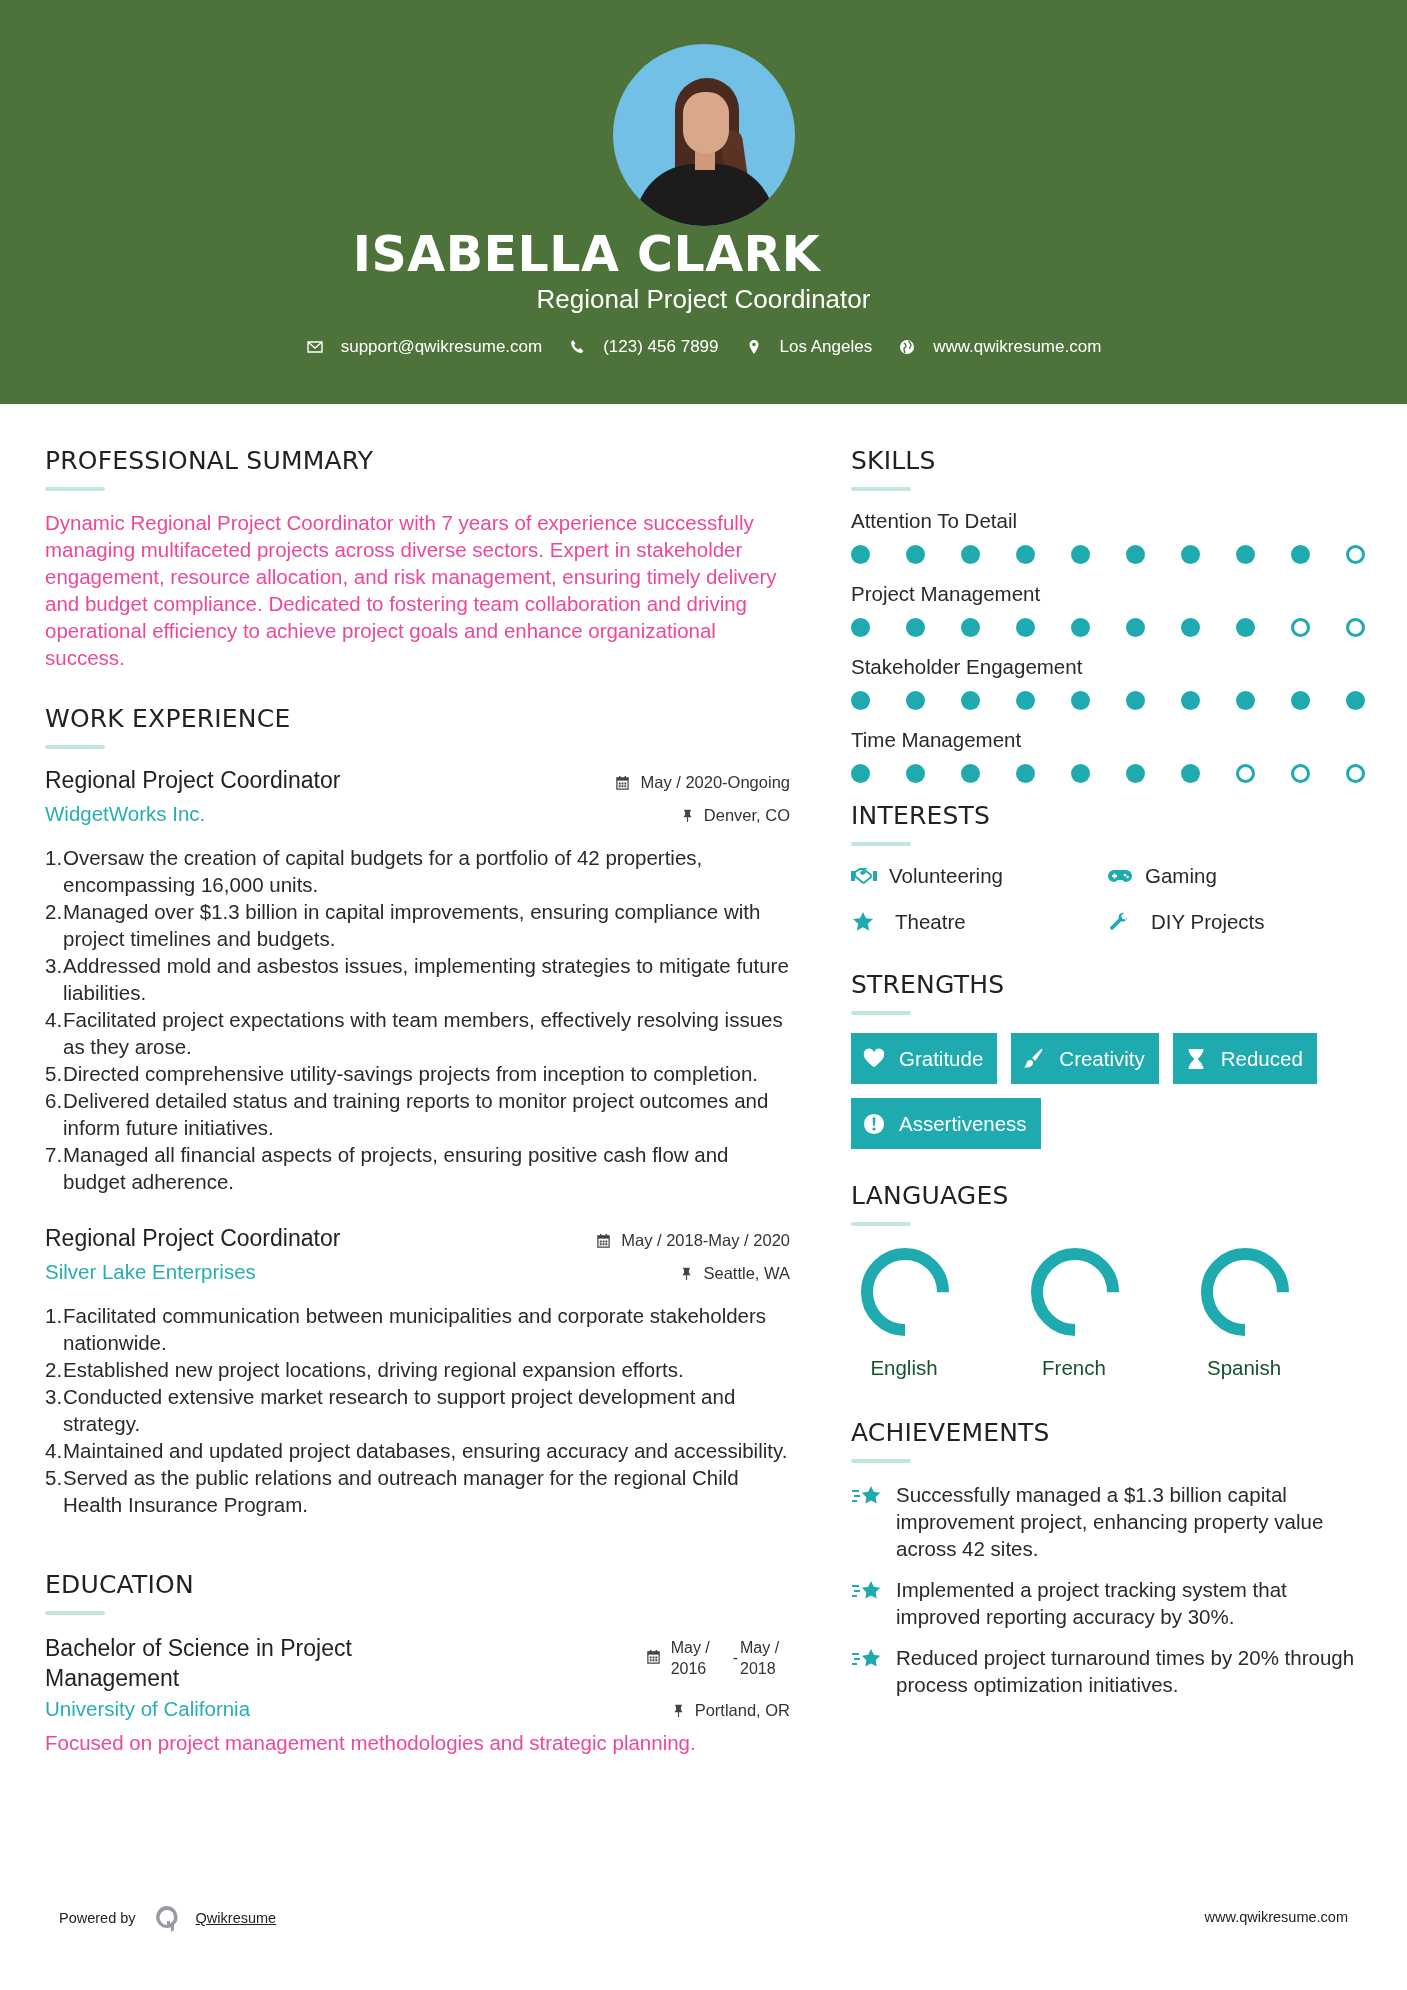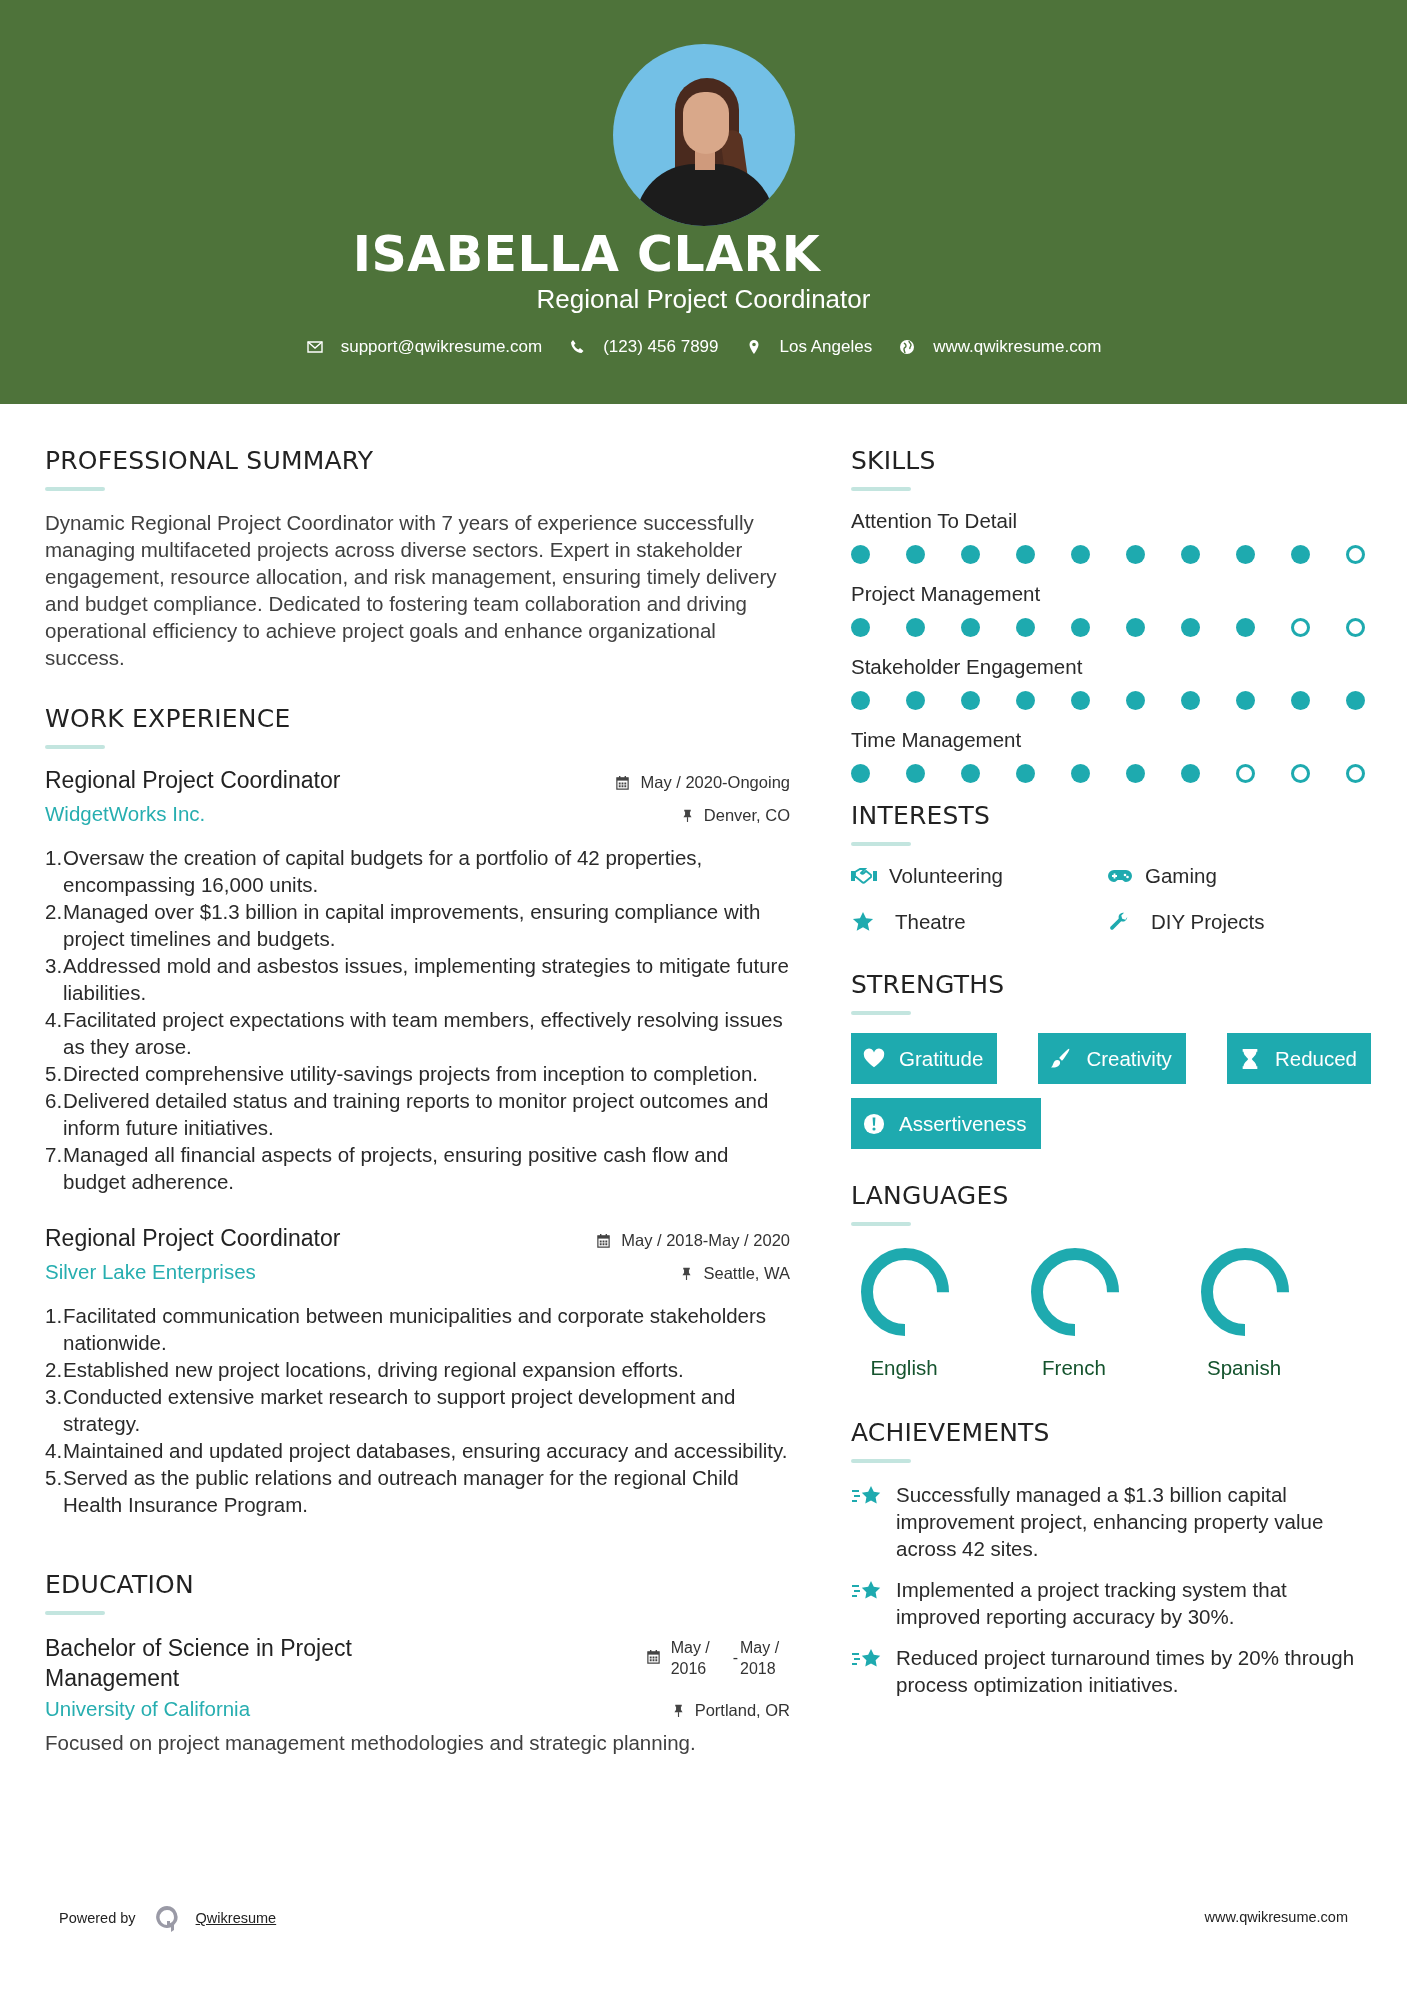--- a/index.html
+++ b/index.html
@@ -19,21 +19,21 @@
   .contacts{position:absolute;left:0;top:337px;width:1407px;display:flex;justify-content:center;align-items:center;gap:8px;color:#fff;font-size:17px;}
   .contact{display:flex;align-items:center;margin:0 9px;}
   .contact .ic{display:inline-flex;width:18px;height:18px;align-items:center;justify-content:center;margin-right:17px;}
   .contact svg{width:16px;height:16px;fill:#fff;}
 
   
   .left{position:absolute;left:45px;top:446px;width:745px;}
   .right{position:absolute;left:851px;top:446px;width:520px;}
   .sec-h{font-family:"DejaVu Sans",sans-serif;font-size:25px;color:#222;letter-spacing:0.2px;}
   .sec-line{width:60px;height:4px;background:#c3e5df;margin:12px 0 18px 0;border-radius:2px;}
-  .para{font-size:20.5px;line-height:27px;color:#404040;}
+  .para{font-size:20.5px;line-height:27px;color:#ec4899;}
 
   .job{margin-top:0;}
   .job-row{display:flex;justify-content:space-between;align-items:flex-start;}
   .job-title{font-size:23px;color:#222;}
   .meta{font-size:16.5px;color:#333;display:flex;align-items:center;}
   .meta svg{width:15px;height:15px;fill:#444;margin-right:10px;}
   .company{font-size:20.5px;color:#27aeb0;}
   ol.bullets{list-style:none;margin-top:18px;}
   ol.bullets li{display:flex;font-size:20.5px;line-height:27px;color:#2a2a2a;}
   ol.bullets li .n{width:18px;flex:none;}
@@ -41,21 +41,21 @@
   
   .skill-name{font-size:20.5px;color:#2a2a2a;margin-bottom:12px;}
   .dots{display:flex;gap:36px;margin-bottom:18px;}
   .dot{width:19px;height:19px;border-radius:50%;background:#1eaaaf;}
   .dot.empty{background:#fff;border:3px solid #1eaaaf;}
 
   .interests{display:grid;grid-template-columns:256px 250px;row-gap:22px;margin-top:4px;}
   .interest{display:flex;align-items:center;font-size:20.5px;color:#2a2a2a;}
   .interest svg{width:26px;height:22px;fill:#1eaaaf;margin-right:12px;}
 
-  .badges{display:flex;flex-wrap:wrap;gap:14px 24px;width:520px;justify-content:space-between;}
+  .badges{display:flex;flex-wrap:wrap;gap:14px 14px;width:520px;}
   .badge{display:flex;align-items:center;background:#1eaaaf;color:#fff;font-size:20.5px;height:51px;padding:0 14px 0 12px;}
   .badge svg{width:22px;height:22px;fill:#fff;margin-right:14px;}
 
   .langs{display:flex;gap:0;margin-top:4px;}
   .lang{width:170px;display:flex;flex-direction:column;align-items:flex-start;}
   .lang svg{width:96px;height:96px;margin-left:6px;}
   .lang-name{font-size:20.5px;color:#14532d;margin-top:16px;width:106px;text-align:center;}
 
   .ach{display:flex;align-items:flex-start;margin-bottom:14px;}
   .ach svg{width:34px;height:30px;flex:none;margin-right:11px;margin-top:1px;}

